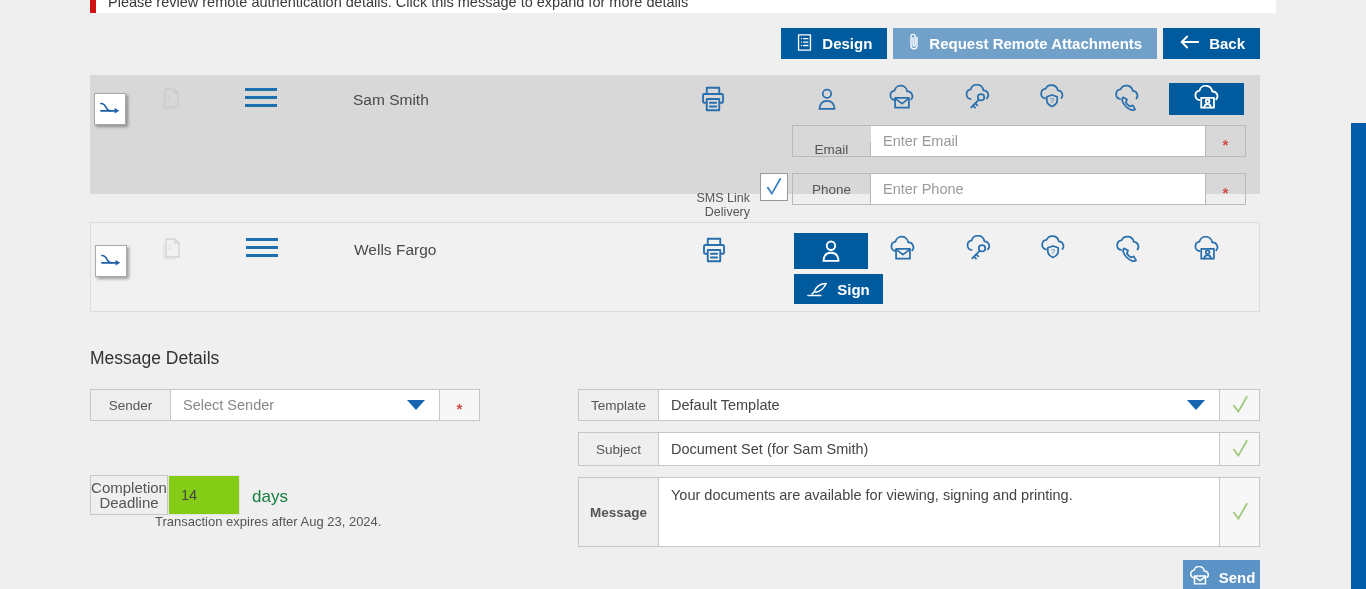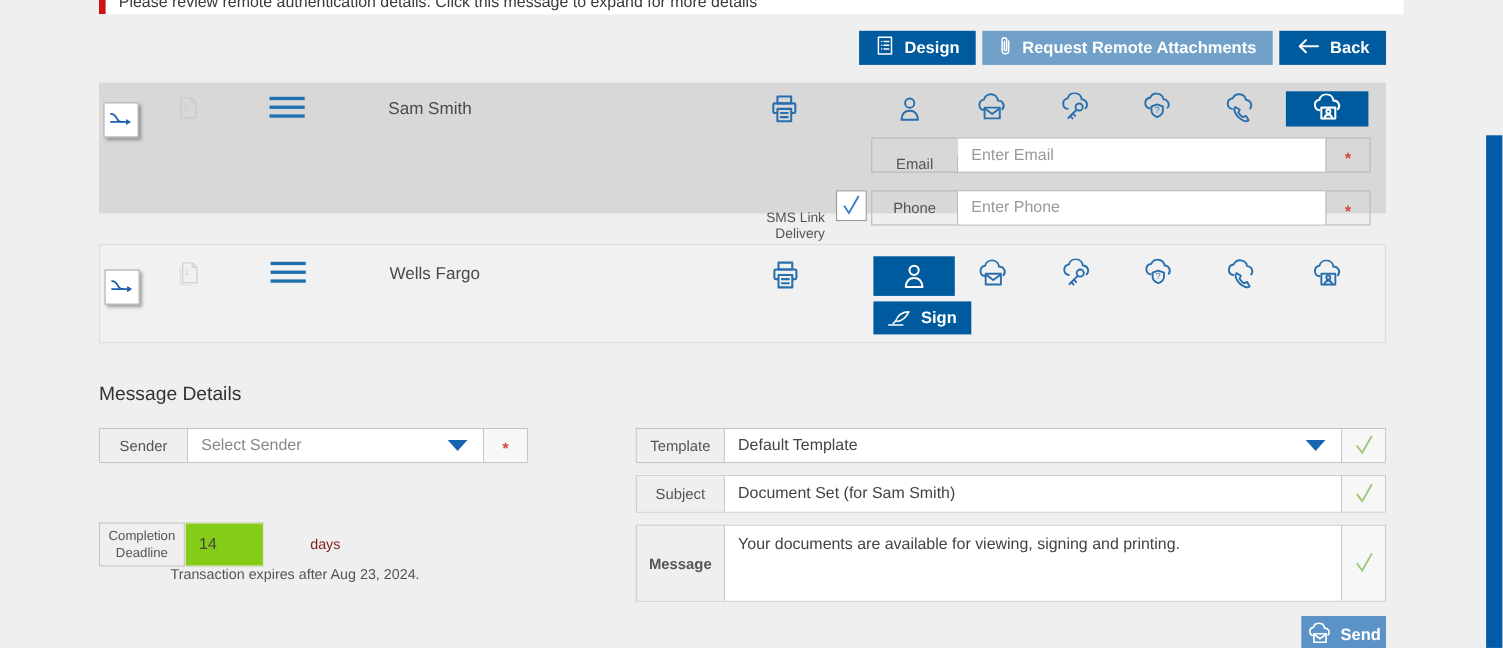--- a/index.html
+++ b/index.html
@@ -66,25 +66,25 @@
   .mgroup .mflag { width:40px; background:#f7f7f7; border-left:1px solid #c6c6c6;
     display:flex; align-items:center; justify-content:center; }
   .placeholder { color:#888; }
   .caret { width:0; height:0; border-left:9px solid transparent; border-right:9px solid transparent;
     border-top:10px solid #1565b0; position:absolute; right:14px; top:50%; margin-top:-5px; cursor:pointer; }
   .plain-input { border:none; outline:none; width:100%; font-size:14.5px; color:#444;
     font-family:"Liberation Sans", sans-serif; background:transparent; }
 
   .cd-label { position:absolute; left:90px; top:475px; width:78px; height:40px; border:1px solid #c6c6c6;
     display:flex; align-items:center; justify-content:center; text-align:center;
-    font-size:12px; color:#555; line-height:15px; }
+    font-size:15px; color:#555; line-height:15px; }
   .cd-input { position:absolute; left:168px; top:475px; width:72px; height:40px; background:#84cc16;
     border:1px solid #e3e3e3; padding:0 12px; font-size:14.5px; color:#444; outline:none;
     font-family:"Liberation Sans", sans-serif; }
-  .cd-days { position:absolute; left:252px; top:487px; font-size:13px; color:#7f1d1d;margin-left:30px; }
+  .cd-days { position:absolute; left:252px; top:487px; font-size:17px; color:#15803d; }
   .cd-note { position:absolute; left:155px; top:514px; font-size:13px; color:#555; }
 
   .msg-area { align-items:flex-start !important; padding-top:8px !important; line-height:19px; }
 
   .send-btn { position:absolute; left:1183px; top:560px; width:77px; height:34px; background:#5b93c6;
     color:#fff; font-size:15px; font-weight:bold; display:flex; align-items:center;
     justify-content:center; gap:7px; cursor:pointer; }
 
   .right-bar { position:absolute; left:1351px; top:123px; width:15px; height:466px; background:#005ca8; cursor:pointer; }
 

